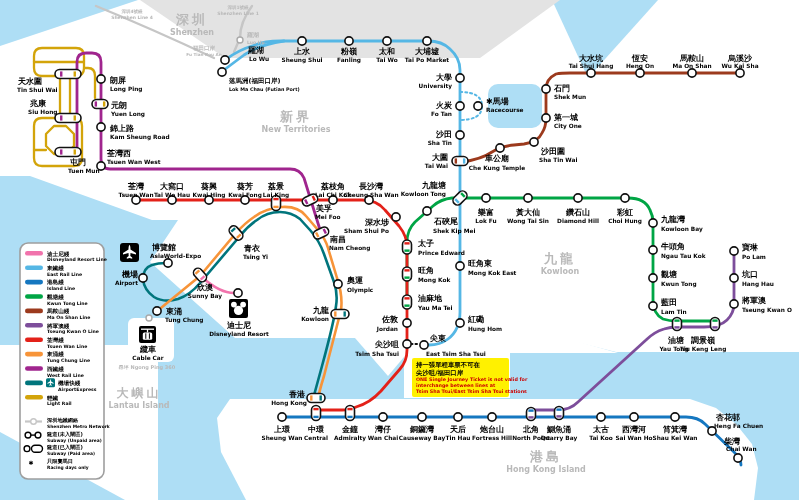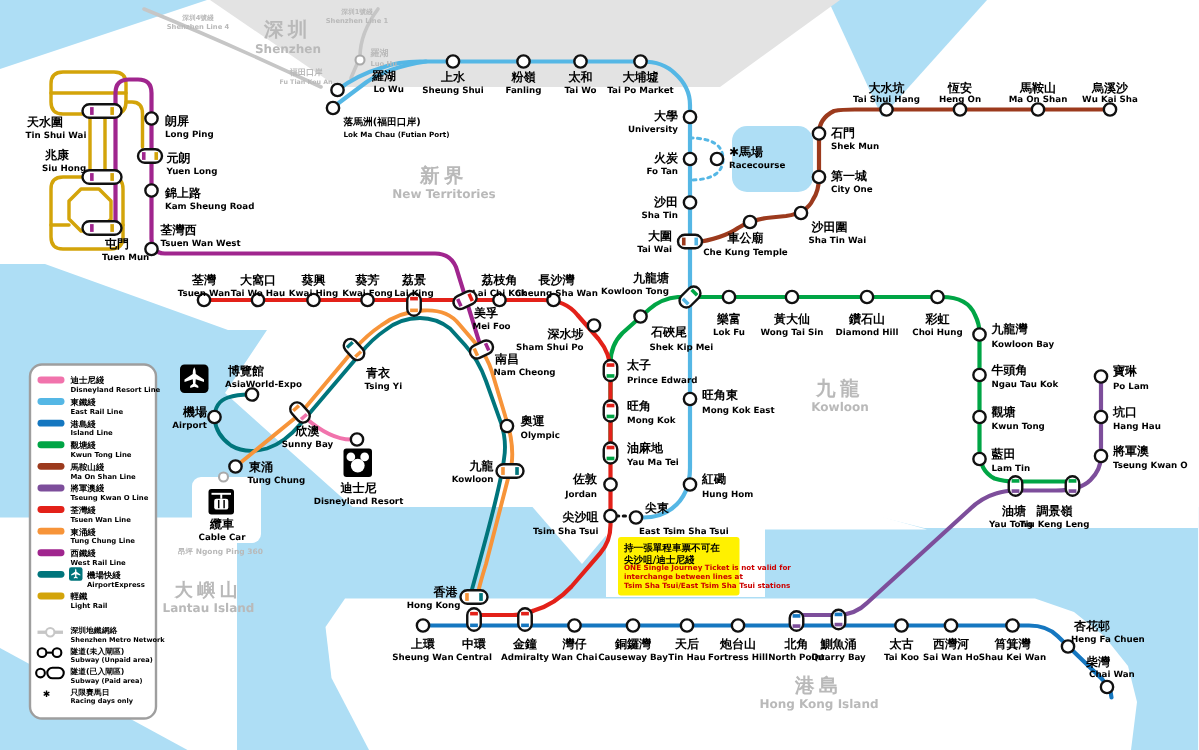--- a/index.html
+++ b/index.html
@@ -1,19 +1,19 @@
 <!DOCTYPE html>
 <html><head>
 <meta charset="utf-8">
 <style>
   html,body{margin:0;padding:0;background:#fff;}
   .stage{position:relative;width:799px;height:500px;overflow:hidden;
          font-family:"DejaVu Sans","Liberation Sans",sans-serif;background:#fff;}
   svg{position:absolute;left:0;top:0;}
-  .note{position:absolute;left:412px;top:358px;width:81px;background:#FFF100;
+  .note{position:absolute;left:412px;top:358px;width:97px;background:#FFF100;
         border-radius:2px;padding:3px 4px;box-sizing:border-box;z-index:5;}
   .nz{font-size:6.4px;font-weight:bold;color:#000;line-height:8px;white-space:nowrap;}
   .ne{font-size:4.8px;font-weight:bold;color:#CC0000;line-height:5.8px;white-space:nowrap;}
   text{font-family:"DejaVu Sans","Liberation Sans",sans-serif;}
 </style>
 </head>
 <body>
 
 <div class="stage">
   <svg id="map" width="799" height="500" viewBox="0 0 799 500">
@@ -486,18 +486,18 @@
       <text x="47" y="435.8" font-size="5.2" fill="#000" text-anchor="start" font-weight="bold">隧道(未入閘區)</text>
       <text x="47" y="441.6" font-size="4.4" fill="#000" text-anchor="start" font-weight="bold">Subway (Unpaid area)</text>
       <text x="47" y="449.4" font-size="5.2" fill="#000" text-anchor="start" font-weight="bold">隧道(已入閘區)</text>
       <text x="47" y="455.2" font-size="4.4" fill="#000" text-anchor="start" font-weight="bold">Subway (Paid area)</text>
       <text x="31" y="464.8" font-size="6" fill="#000" text-anchor="middle" font-weight="bold">✱</text>
       <text x="47" y="463" font-size="5.2" fill="#000" text-anchor="start" font-weight="bold">只限賽馬日</text>
       <text x="47" y="468.8" font-size="4.4" fill="#000" text-anchor="start" font-weight="bold">Racing days only</text>
     </svg>
   <div class="note">
     <div class="nz">持一張單程車票不可在</div>
-    <div class="nz">尖沙咀/迪士尼綫</div>
+    <div class="nz">尖沙咀/福田口岸</div>
     <div class="ne">ONE Single Journey Ticket is not valid for</div>
     <div class="ne">interchange between lines at</div>
     <div class="ne">Tsim Sha Tsui/East Tsim Sha Tsui stations</div>
   </div>
 </div>
 
 </body></html>

